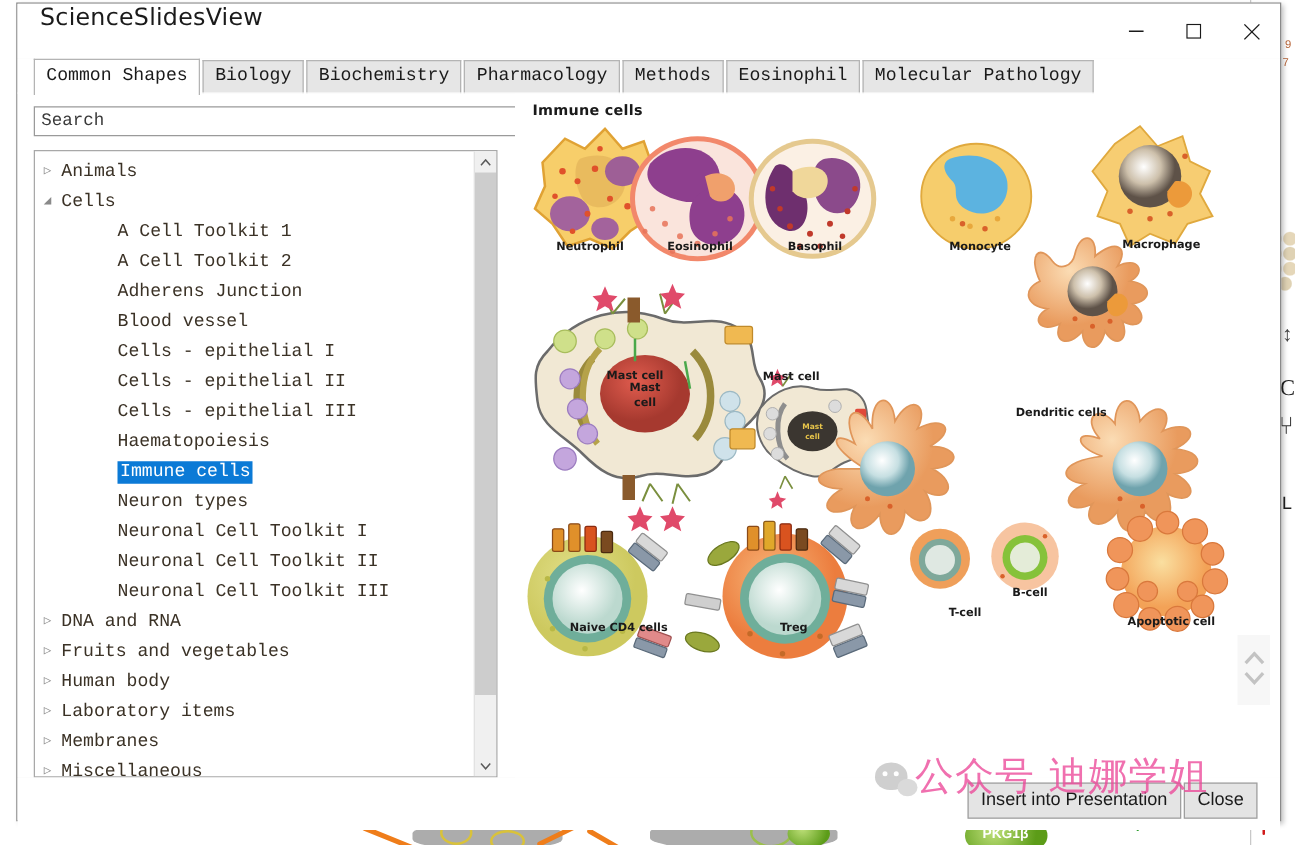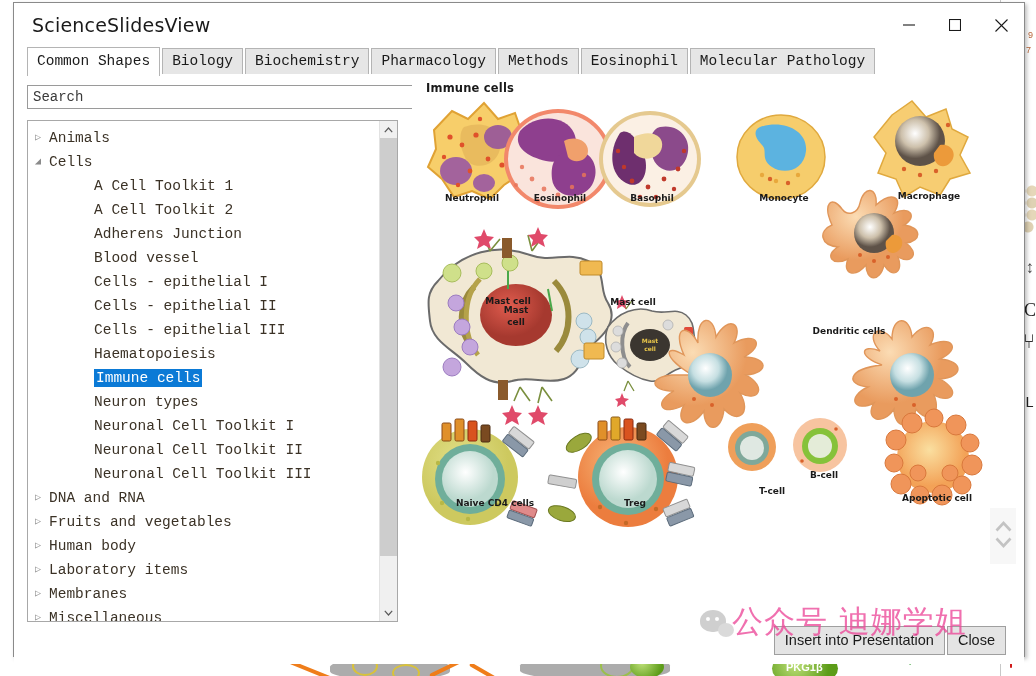--- a/index.html
+++ b/index.html
@@ -43,21 +43,21 @@
      background:radial-gradient(circle at 35% 30%,#bfe07a,#5c9c18 75%);}
   #bg-pkg{position:absolute;font-family:"Liberation Sans",sans-serif;font-weight:bold;font-size:11px;color:#ffffff;}
   .bg-grayblob{position:absolute;background:#9d9d9d;border-radius:50%/40%;opacity:.85;}
 
   
   #dialog{
     position:absolute;left:13px;top:2px;width:1010px;height:653px;
     background:#f0f0f0;border:1px solid #8a8a8a;box-shadow:2px 2px 4px rgba(0,0,0,.25);
     display:flex;flex-direction:column;
   }
-  #titlebar{height:44px;background:#ffffff;display:flex;align-items:center;flex:0 0 auto;}
+  #titlebar{height:44px;background:#ffffff;display:flex;align-items:flex-start;flex:0 0 auto;}
   #title-text{
     font-family:"DejaVu Sans","Liberation Sans",sans-serif;
     font-size:19px;color:#1a1a1a;padding-left:18px;flex:1 1 auto;letter-spacing:.2px;
   }
   .win-btn{width:46px;height:44px;display:flex;align-items:center;justify-content:center;cursor:default;}
 
   
   #tabstrip{height:28px;background:#ffffff;display:flex;align-items:flex-end;padding-left:13px;flex:0 0 auto;position:relative;}
   #tabstrip:after{content:"";position:absolute;left:0;right:0;bottom:0;height:1px;background:#ffffff;}
   .tab{

